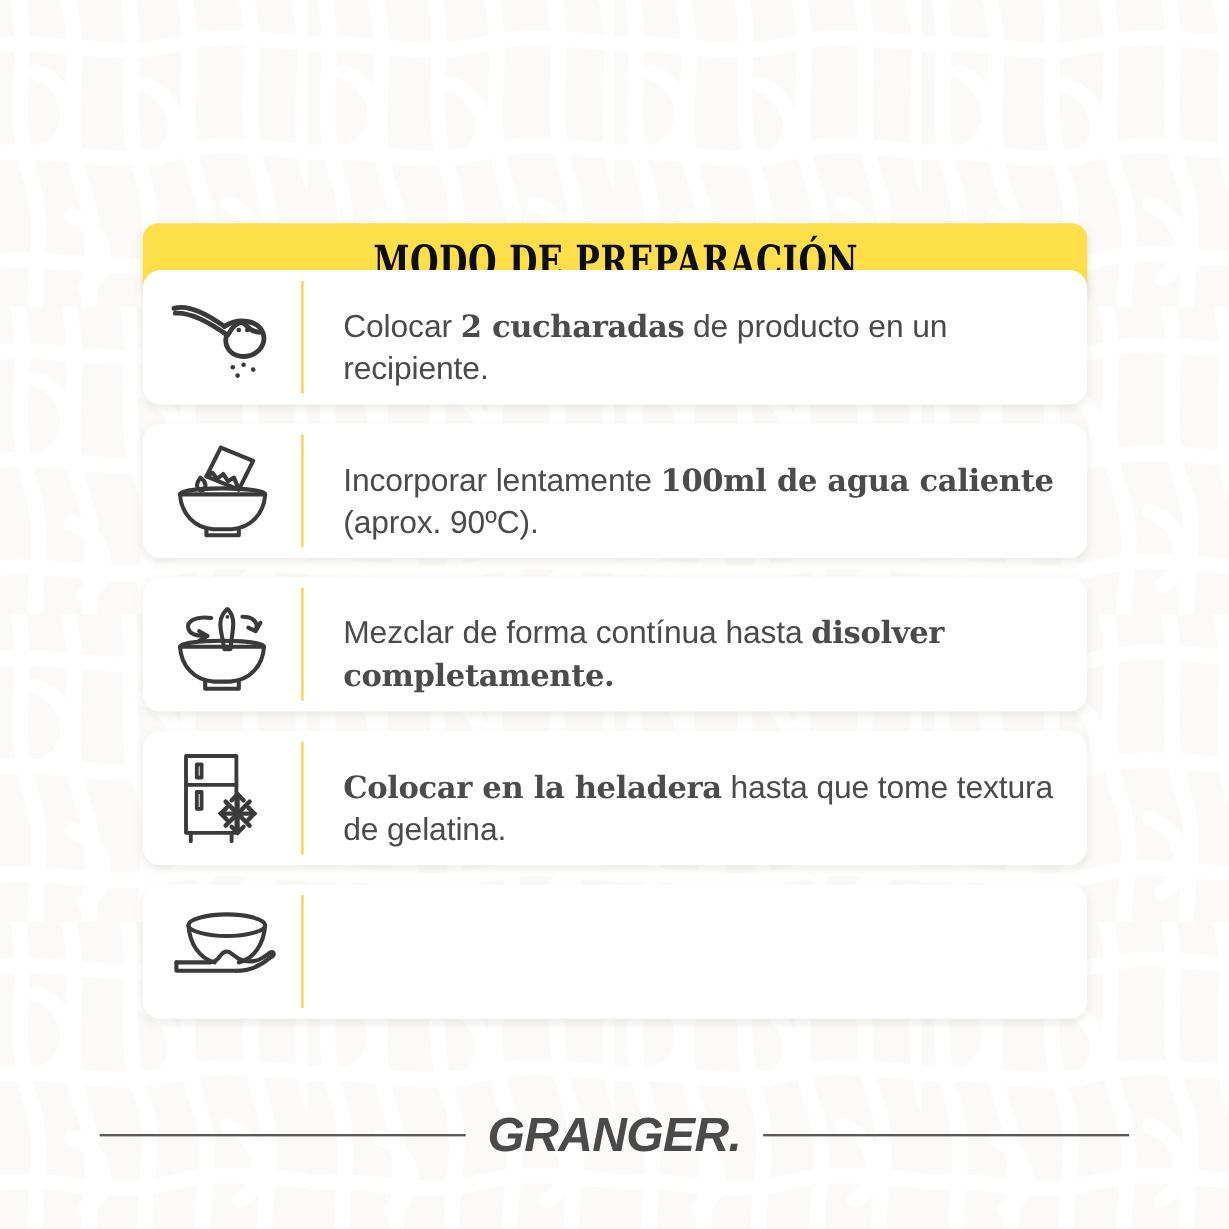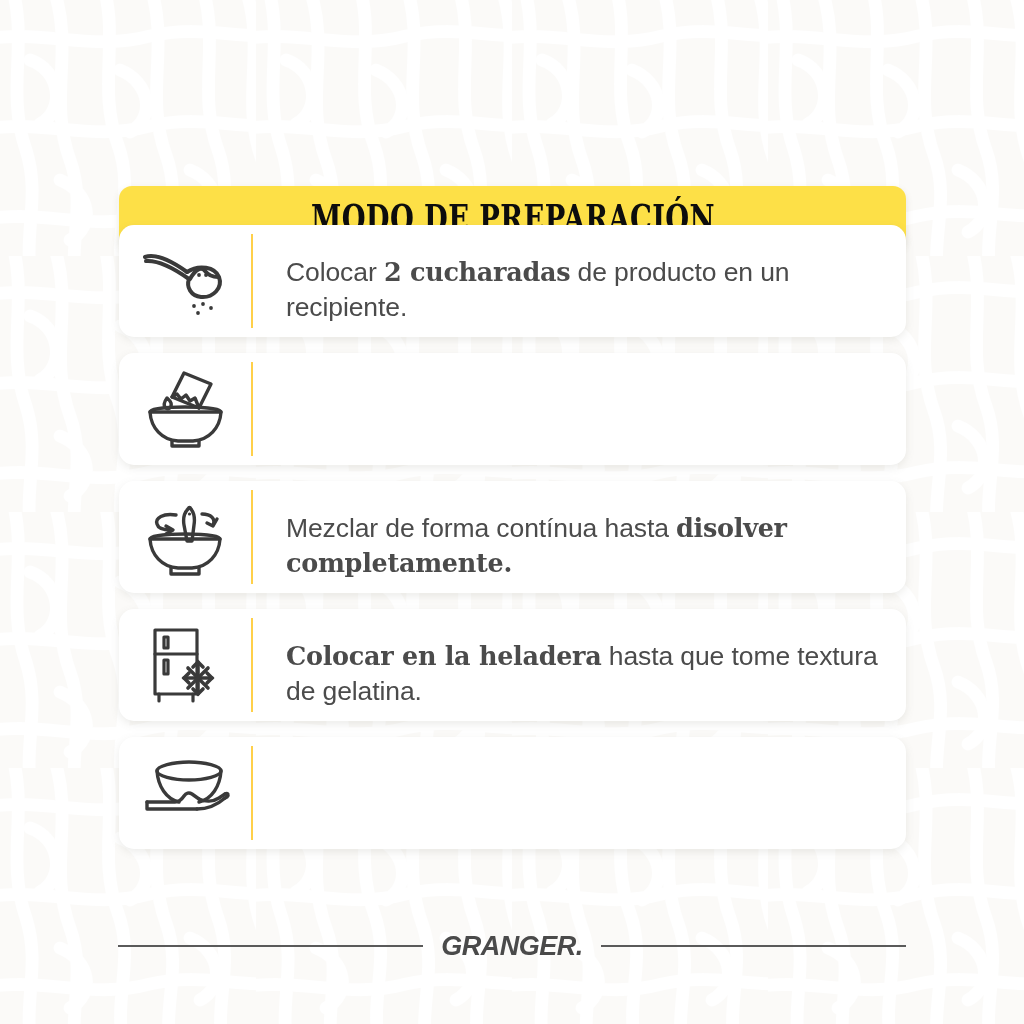--- a/index.html
+++ b/index.html
@@ -133,21 +133,21 @@
   .footer-rule {
     height: 2px;
     width: 305px;
     background: #5a5a5a;
     flex: 0 0 305px;
   }
   #brand-name {
     font-family: "Liberation Sans", sans-serif;
     font-weight: bold;
     font-style: italic;
-    font-size: 27px;
+    font-size: 40px;
     color: #4a4a4a;
     letter-spacing: -0.5px;
     padding: 0 18px;
     white-space: nowrap;
     line-height: 1;
   }
 </style>
 </head>
 <body>
 
@@ -221,20 +221,25 @@
             <path d="M31 29 L 36 26 L 40 31 L 45 27 L 49 33 L 54 30 L 58 40"></path>
             <path d="M26 30 C 23 34, 22 38, 25 40 C 28 42, 31 39, 30 35 C 29 32, 27 31, 26 30 Z"></path>
             <path d="M9 44 L 80 44 C 79 60, 68 72, 52 73 L 37 73 C 21 72, 10 60, 9 44 Z"></path>
             <path d="M9 44 C 9 41, 25 39, 44 39 C 63 39, 80 41, 80 44"></path>
             <path d="M31 73 L 31 78 L 58 78 L 58 73"></path>
           </g>
         </svg>
       </span>
     </div>
     <div class="divider"></div>
+    <div class="text-cell">
+      <div class="step-text">
+        <span>Incorporar lentamente </span><b>100ml de agua caliente</b><span> (aprox. 90ºC).</span>
+      </div>
+    </div>
   </div>
 
   <div class="step-card" id="card-3">
     <div class="icon-cell">
       <span>
         <svg width="86" height="86" viewBox="0 0 86 86" fill="none" xmlns="http://www.w3.org/2000/svg">
           <g stroke="#3a3a3a" stroke-width="3.2" stroke-linecap="round" stroke-linejoin="round">
             <path d="M13 8 L 55 8 L 55 72 L 13 72 Z"></path>
             <path d="M13 32 L 55 32"></path>
             <path d="M22 15 L 26 15 L 26 26 L 22 26 Z"></path>

